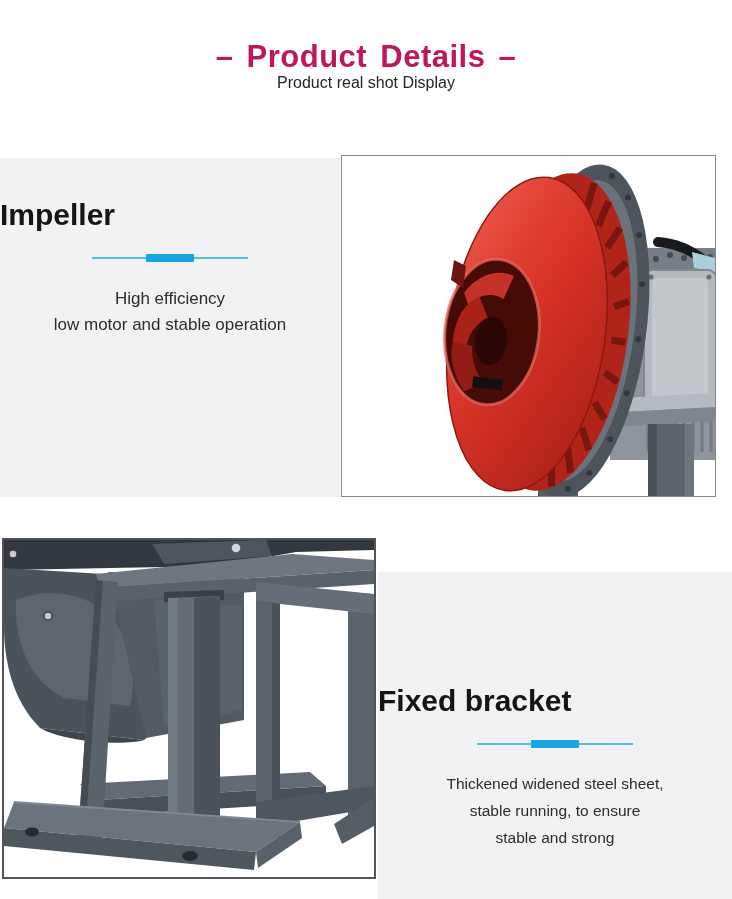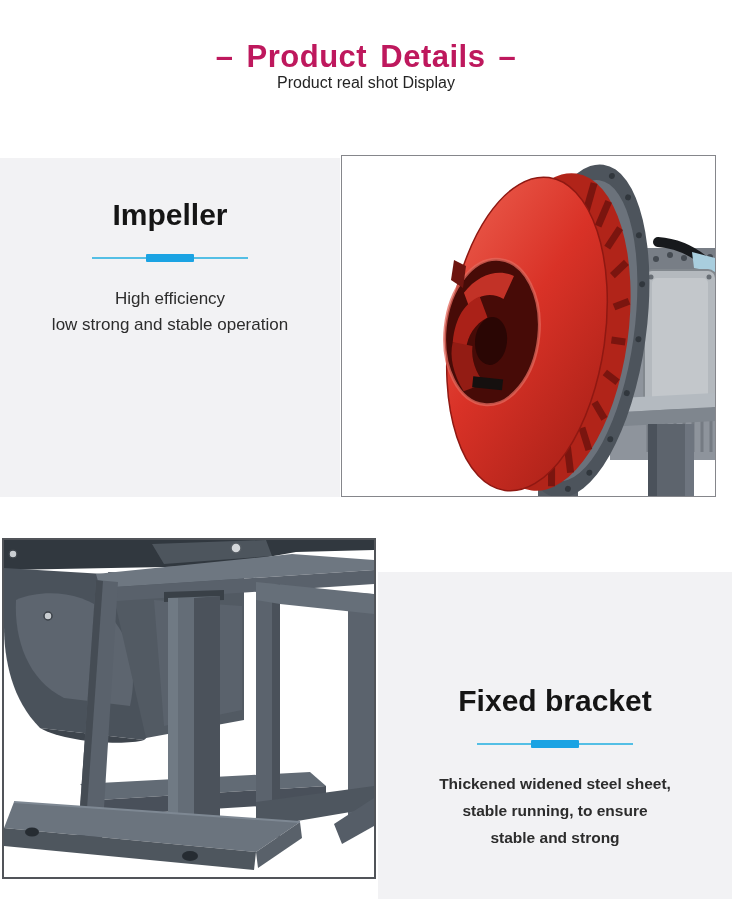--- a/index.html
+++ b/index.html
@@ -12,29 +12,29 @@
     font-size:31px;font-weight:700;color:#be185d;letter-spacing:.5px;
     word-spacing:4px;
   }
   .page-subtitle{
     position:absolute;top:74px;left:0;width:100%;text-align:center;
     font-size:16px;color:#242424;
   }
   .panel{position:absolute;background:#f2f2f4;}
   .panel-1{left:0;top:158px;width:340px;height:339px;}
   .panel-2{left:378px;top:572px;width:354px;height:340px;}
-  .panel h2{margin:0;font-size:30px;font-weight:700;color:#151515;text-align:center;}
+  .panel h2{margin:0;font-size:30px;font-weight:700;color:#151515;text-align:left;}
   .panel-1 h2{padding-top:40px;}
   .panel-2 h2{padding-top:112px;}
   .divider{position:relative;width:156px;height:8px;margin:22px auto 0;}
   .divider .line{position:absolute;left:0;top:3px;width:100%;height:2px;background:#54bfe5;}
   .divider .accent{position:absolute;left:54px;top:0;width:48px;height:8px;background:#1ba3e3;border-radius:1px;}
   .body-text{text-align:center;color:#2c2c2c;margin:17px;}
   .panel-1 .body-text{margin-top:24px;font-size:17px;line-height:26px;}
-  .panel-2 .body-text{margin-top:22px;font-size:15.5px;line-height:27px;font-weight:bold;}
+  .panel-2 .body-text{margin-top:22px;font-size:15.5px;line-height:27px;}
   .body-line{display:block;}
   .photo{position:absolute;background:#fff;margin:0;padding:0;}
   .photo-1{left:341px;top:155px;width:373px;height:340px;border:1px solid #85868b;}
   .photo-2{left:2px;top:538px;width:370px;height:337px;border:2px solid #515459;}
   .photo svg{display:block;width:100%;height:100%;}
 </style>
 </head>
 <body>
 
 <div class="page">
@@ -43,21 +43,21 @@
   <div class="page-subtitle">Product real shot Display</div>
 
   <div class="panel panel-1">
     <h2>Impeller</h2>
     <div class="divider">
       <span class="line"></span>
       <span class="accent"></span>
     </div>
     <p class="body-text">
       <span class="body-line">High efficiency</span>
-      <span class="body-line">low strong and stable operation</span>
+      <span class="body-line">low motor and stable operation</span>
     </p>
   </div>
 
   <figure class="photo photo-1">
     <svg viewBox="0 0 373 340" preserveAspectRatio="none">
       <defs>
         <linearGradient id="redGrad" x1="0" y1="0" x2="1" y2="1">
           <stop offset="0" stop-color="#ec5e4e"></stop>
           <stop offset="0.45" stop-color="#d93227"></stop>
           <stop offset="1" stop-color="#a51f16"></stop>

